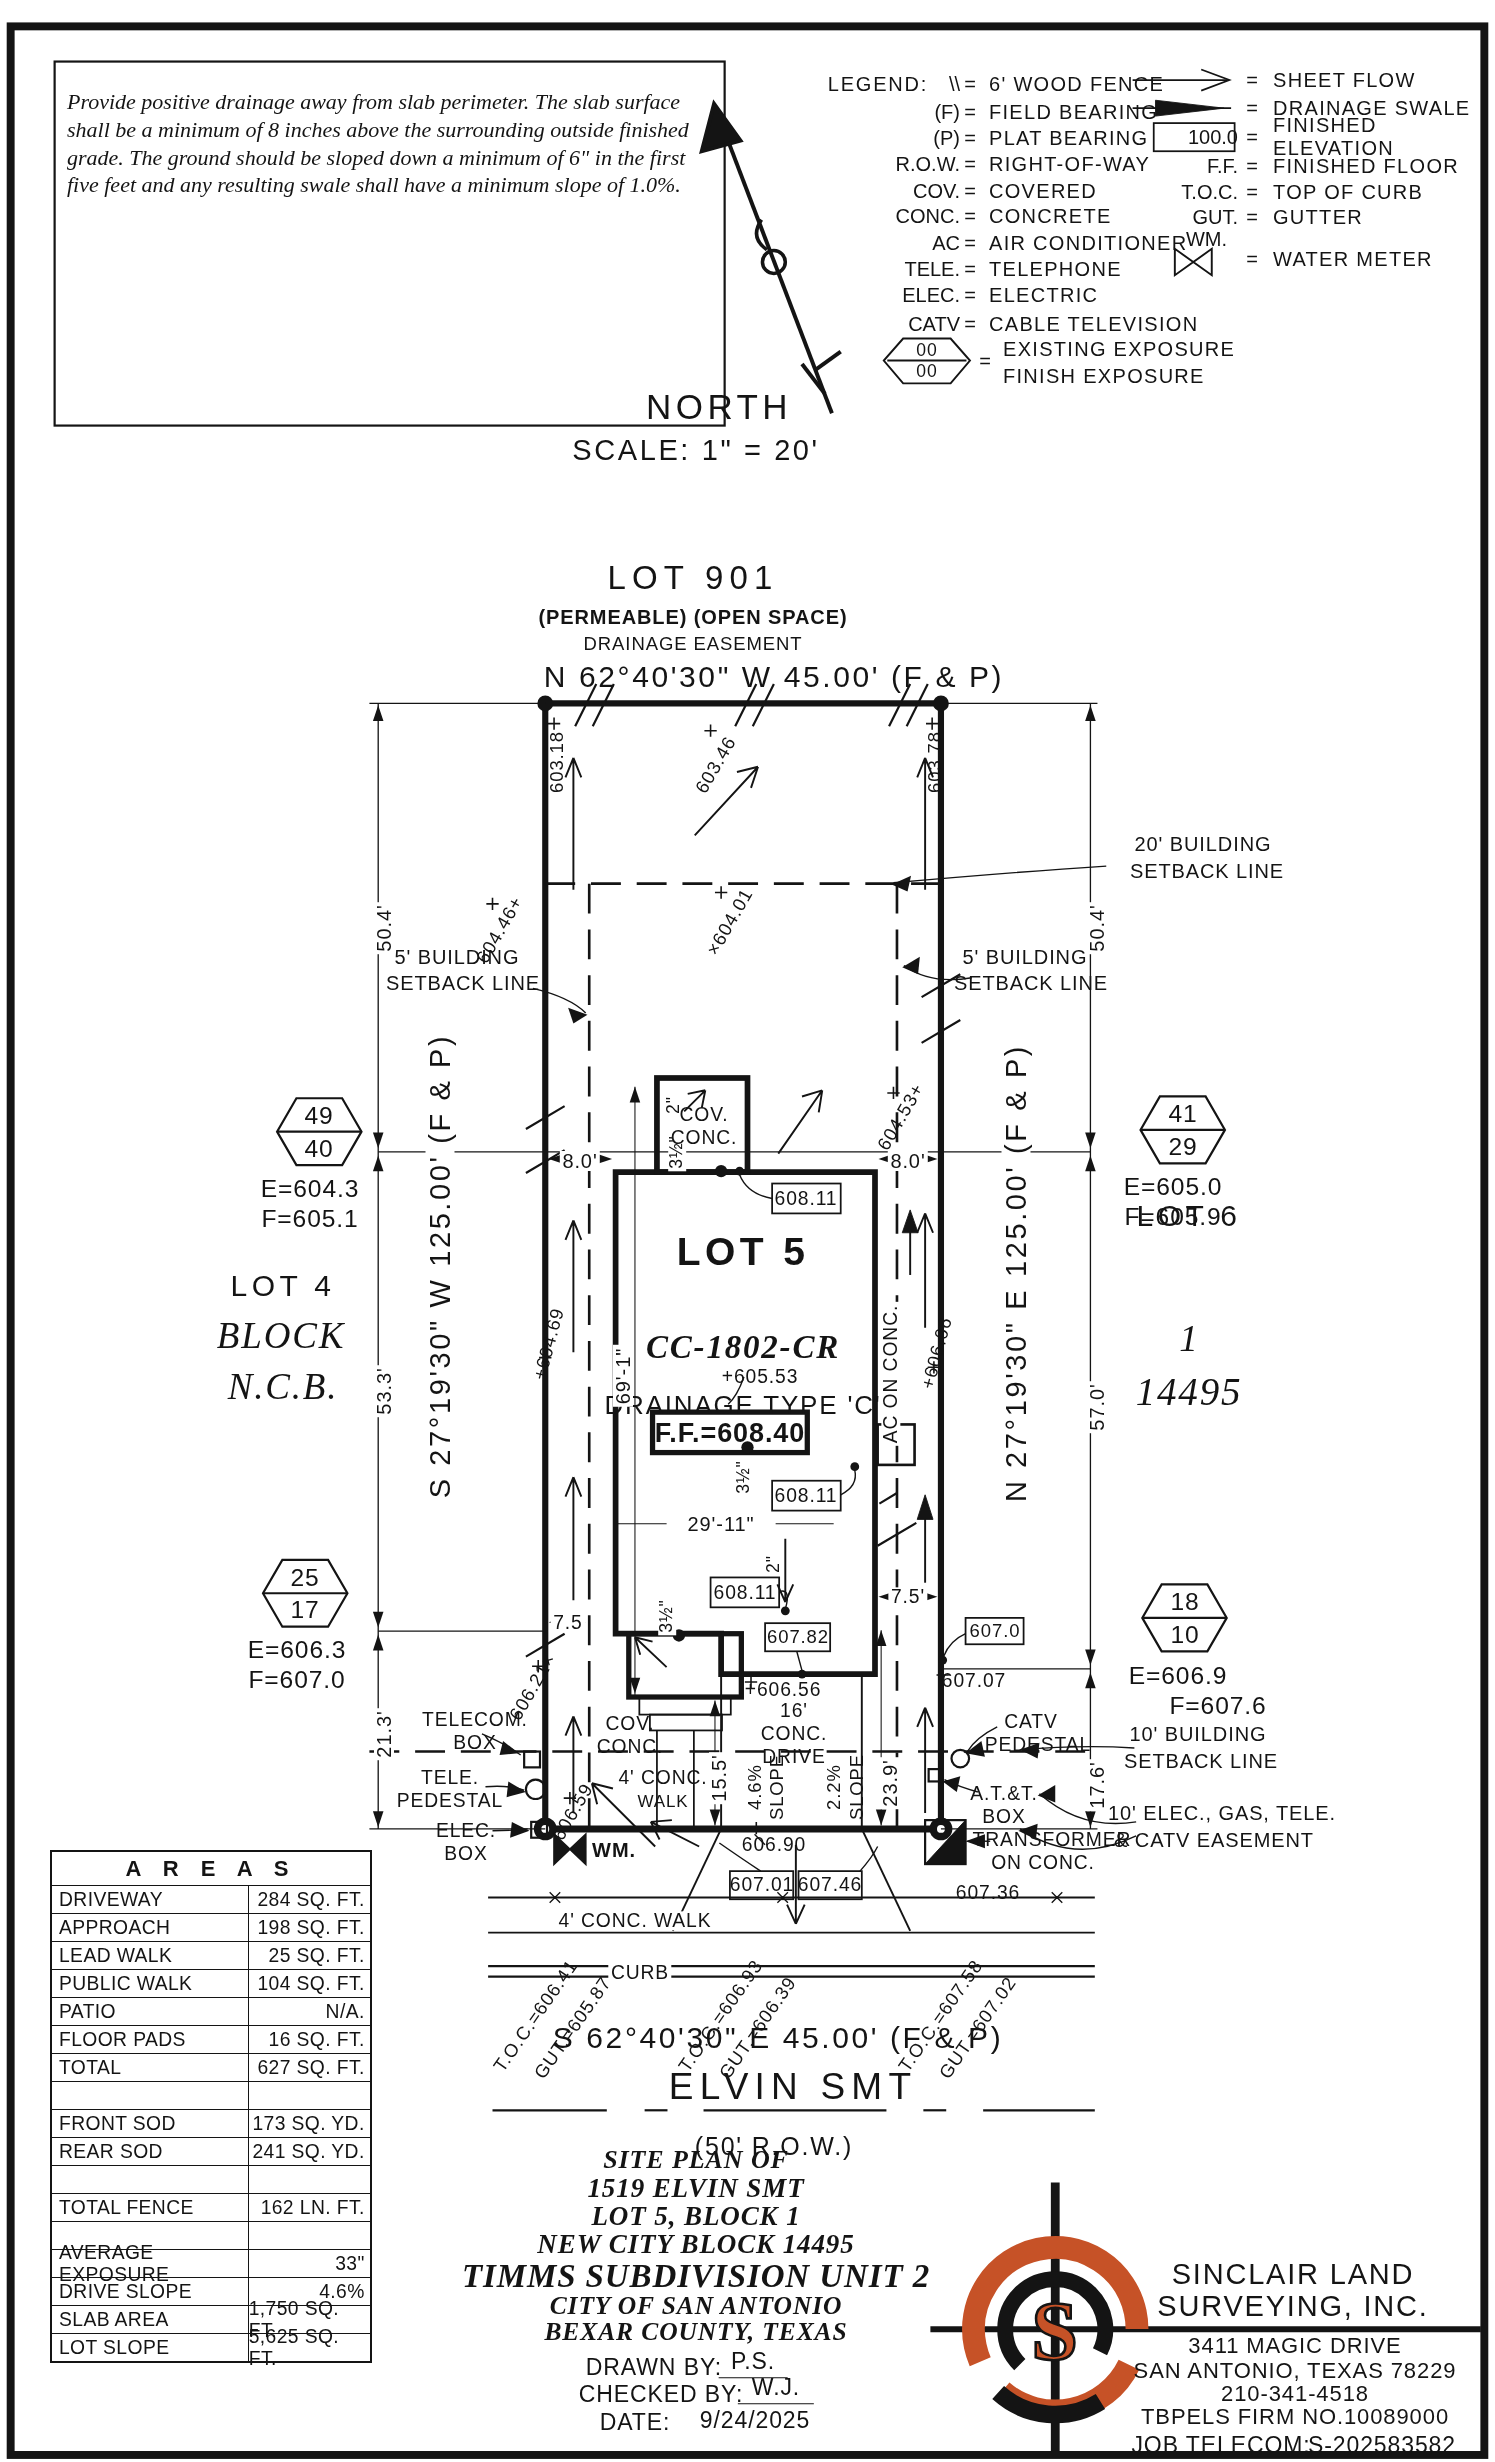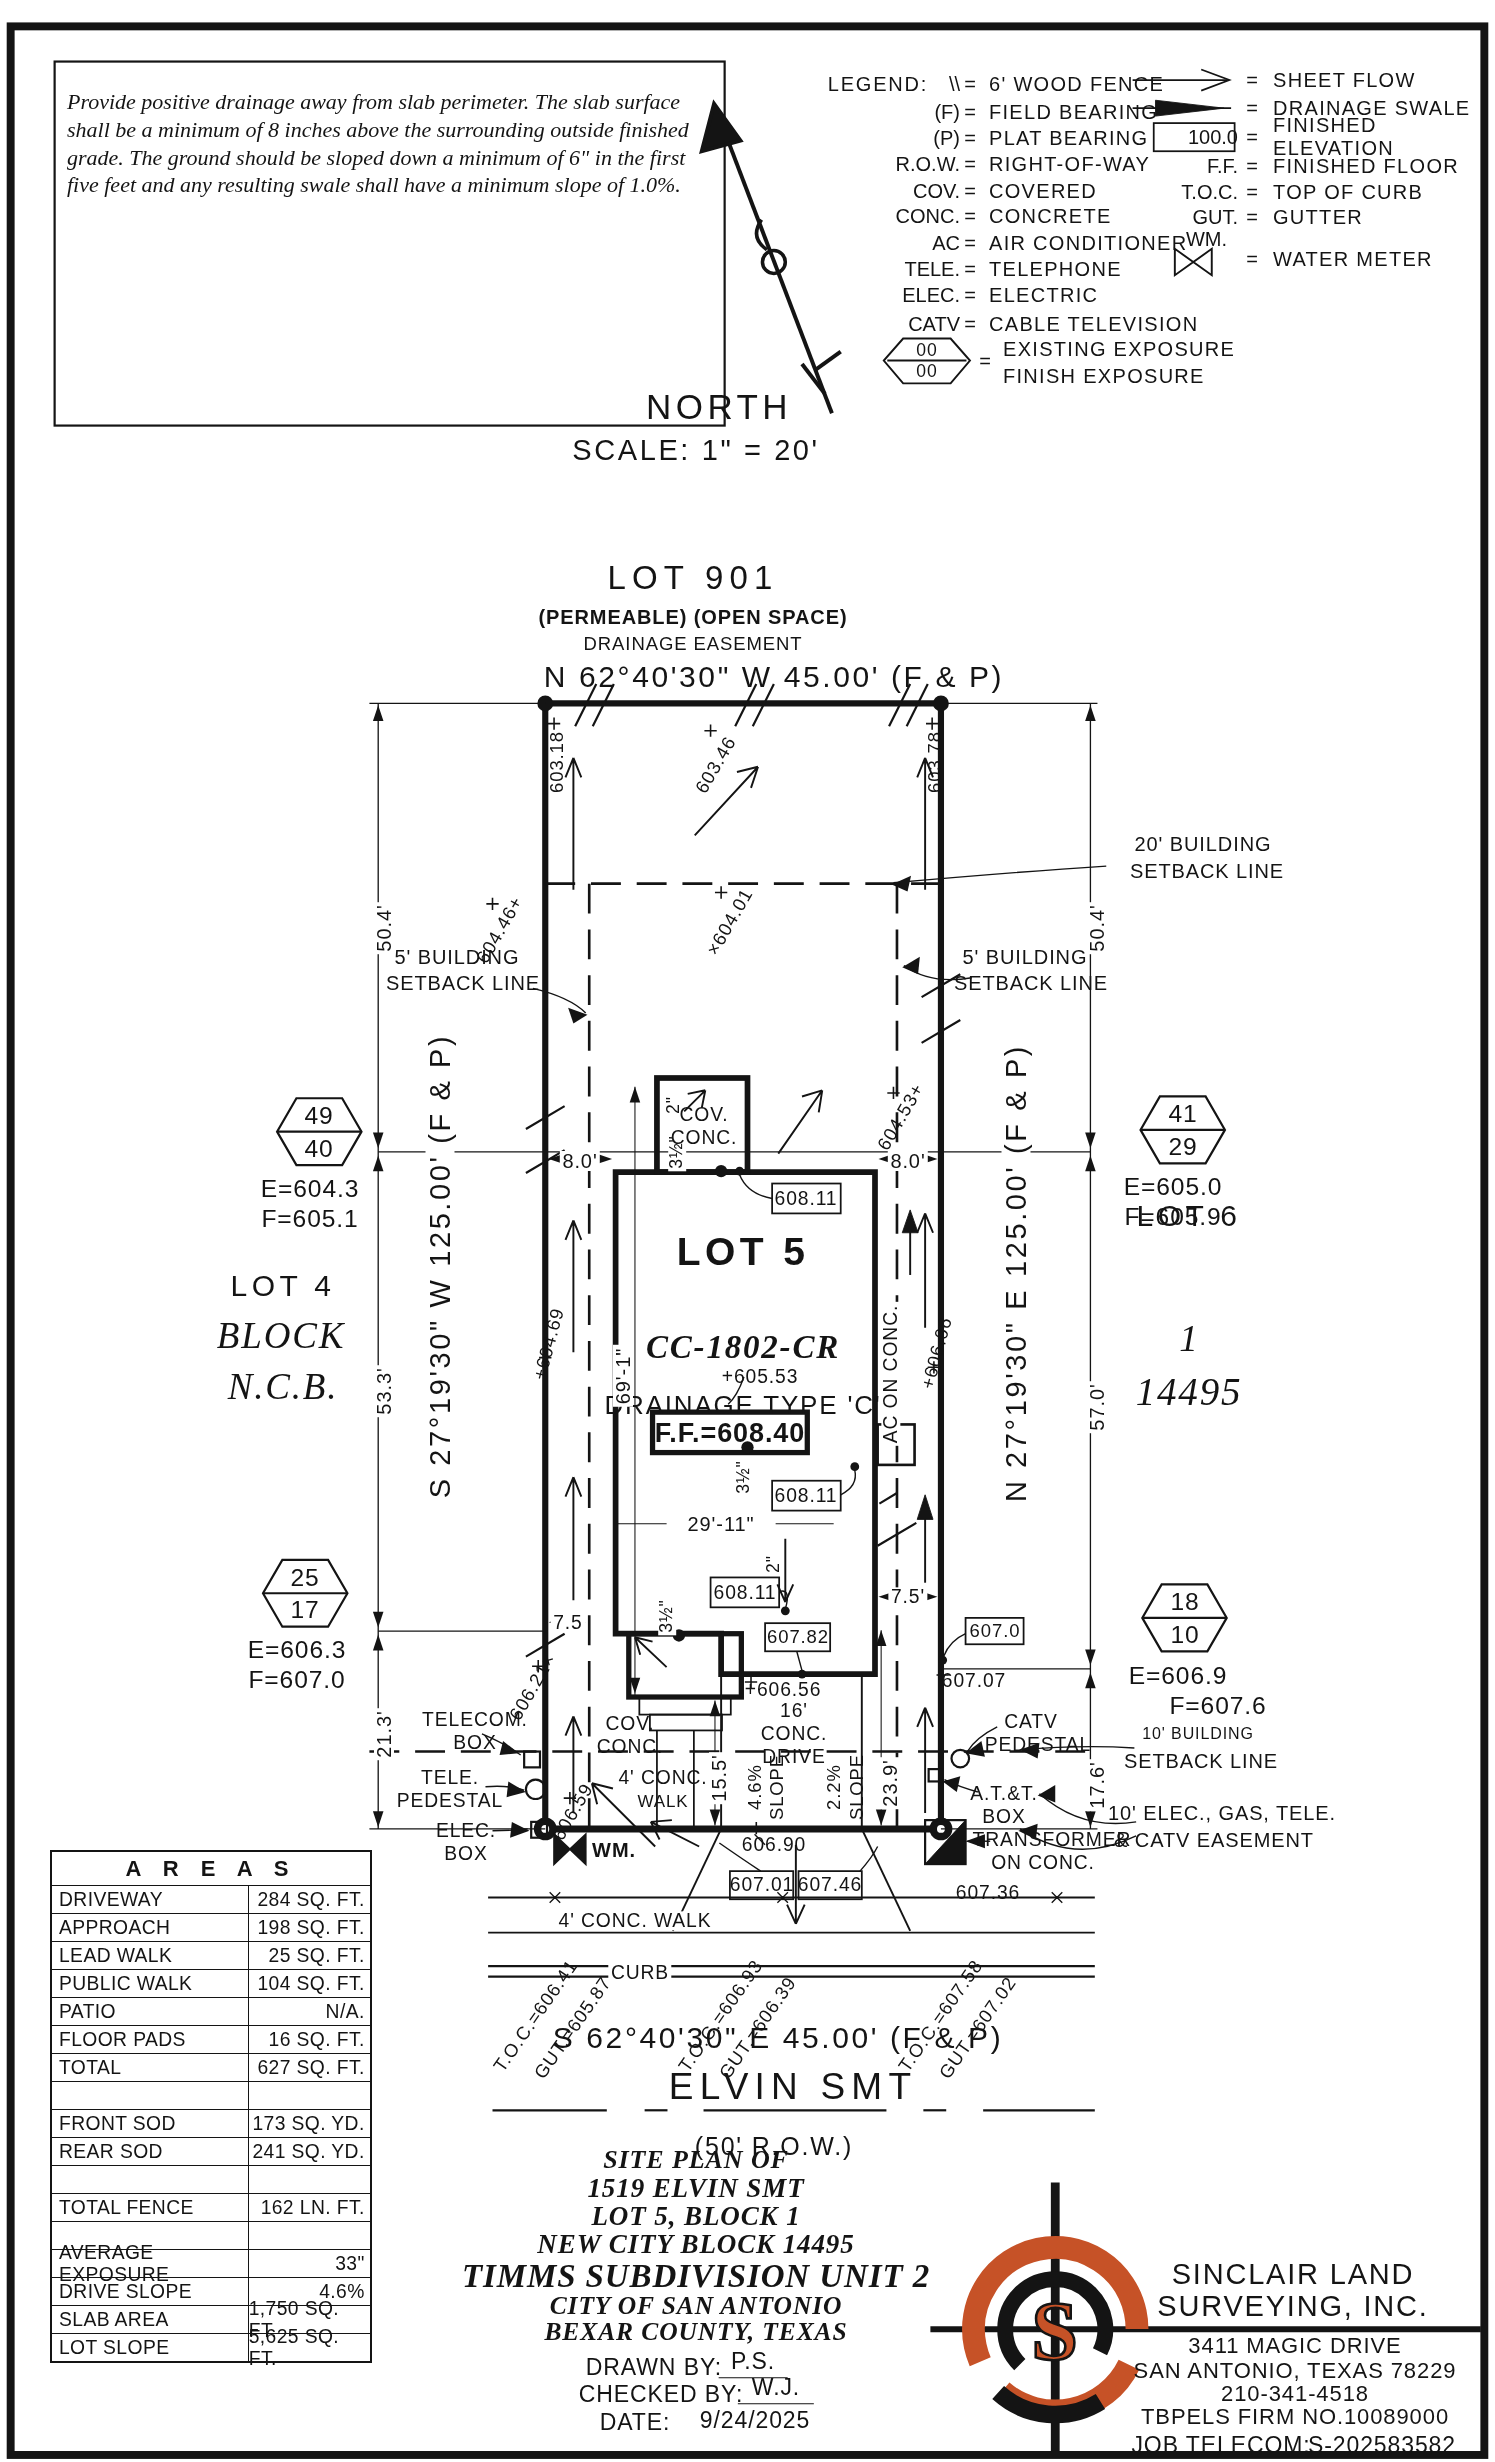--- a/index.html
+++ b/index.html
@@ -421,21 +421,21 @@
 <div class="t" style="left:760px;top:1377px;font-size:19.3px">+605.53</div>
 <div class="t" style="left:743px;top:1405px;font-size:26px;letter-spacing:1.8px">DRAINAGE TYPE 'C'</div>
 <div class="t b" style="left:730px;top:1433px;font-size:27px">F.F.=608.40</div>
 
 <div class="t" style="left:1203px;top:844px;font-size:20px">20' BUILDING</div>
 <div class="t" style="left:1207px;top:871px;font-size:20px">SETBACK LINE</div>
 <div class="t" style="left:1025px;top:957px;font-size:20px">5' BUILDING</div>
 <div class="t" style="left:1031px;top:983px;font-size:20px">SETBACK LINE</div>
 <div class="t" style="left:457px;top:957px;font-size:20px">5' BUILDING</div>
 <div class="t" style="left:463px;top:983px;font-size:20px">SETBACK LINE</div>
-<div class="t" style="left:1198px;top:1734px;font-size:16px">10' BUILDING</div>
+<div class="t" style="left:1198px;top:1734px;font-size:20px">10' BUILDING</div>
 <div class="t" style="left:1201px;top:1761px;font-size:20px">SETBACK LINE</div>
 <div class="t" style="left:1222px;top:1813px;font-size:20px">10' ELEC., GAS, TELE.</div>
 <div class="t" style="left:1214px;top:1840px;font-size:20px">&amp; CATV EASEMENT</div>
 
 <div class="t r90 bgw" style="left:384px;top:928px;font-size:20px">50.4'</div>
 <div class="t r90 bgw" style="left:384px;top:1391px;font-size:20px">53.3'</div>
 <div class="t r90 bgw" style="left:384px;top:1734px;font-size:20px">21.3'</div>
 <div class="t r90 bgw" style="left:1097px;top:928px;font-size:20px">50.4'</div>
 <div class="t r90 bgw" style="left:1097px;top:1407px;font-size:20px">57.0'</div>
 <div class="t r90 bgw" style="left:1097px;top:1785px;font-size:20px">17.6'</div>

